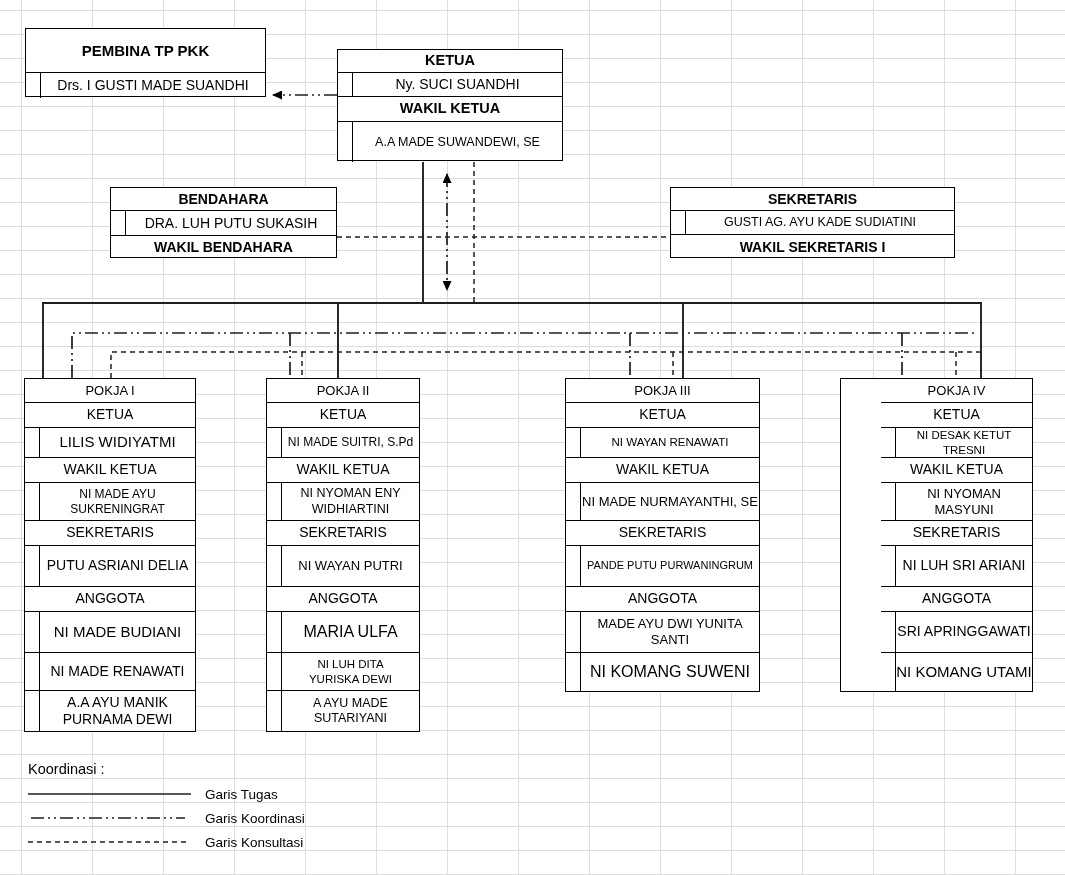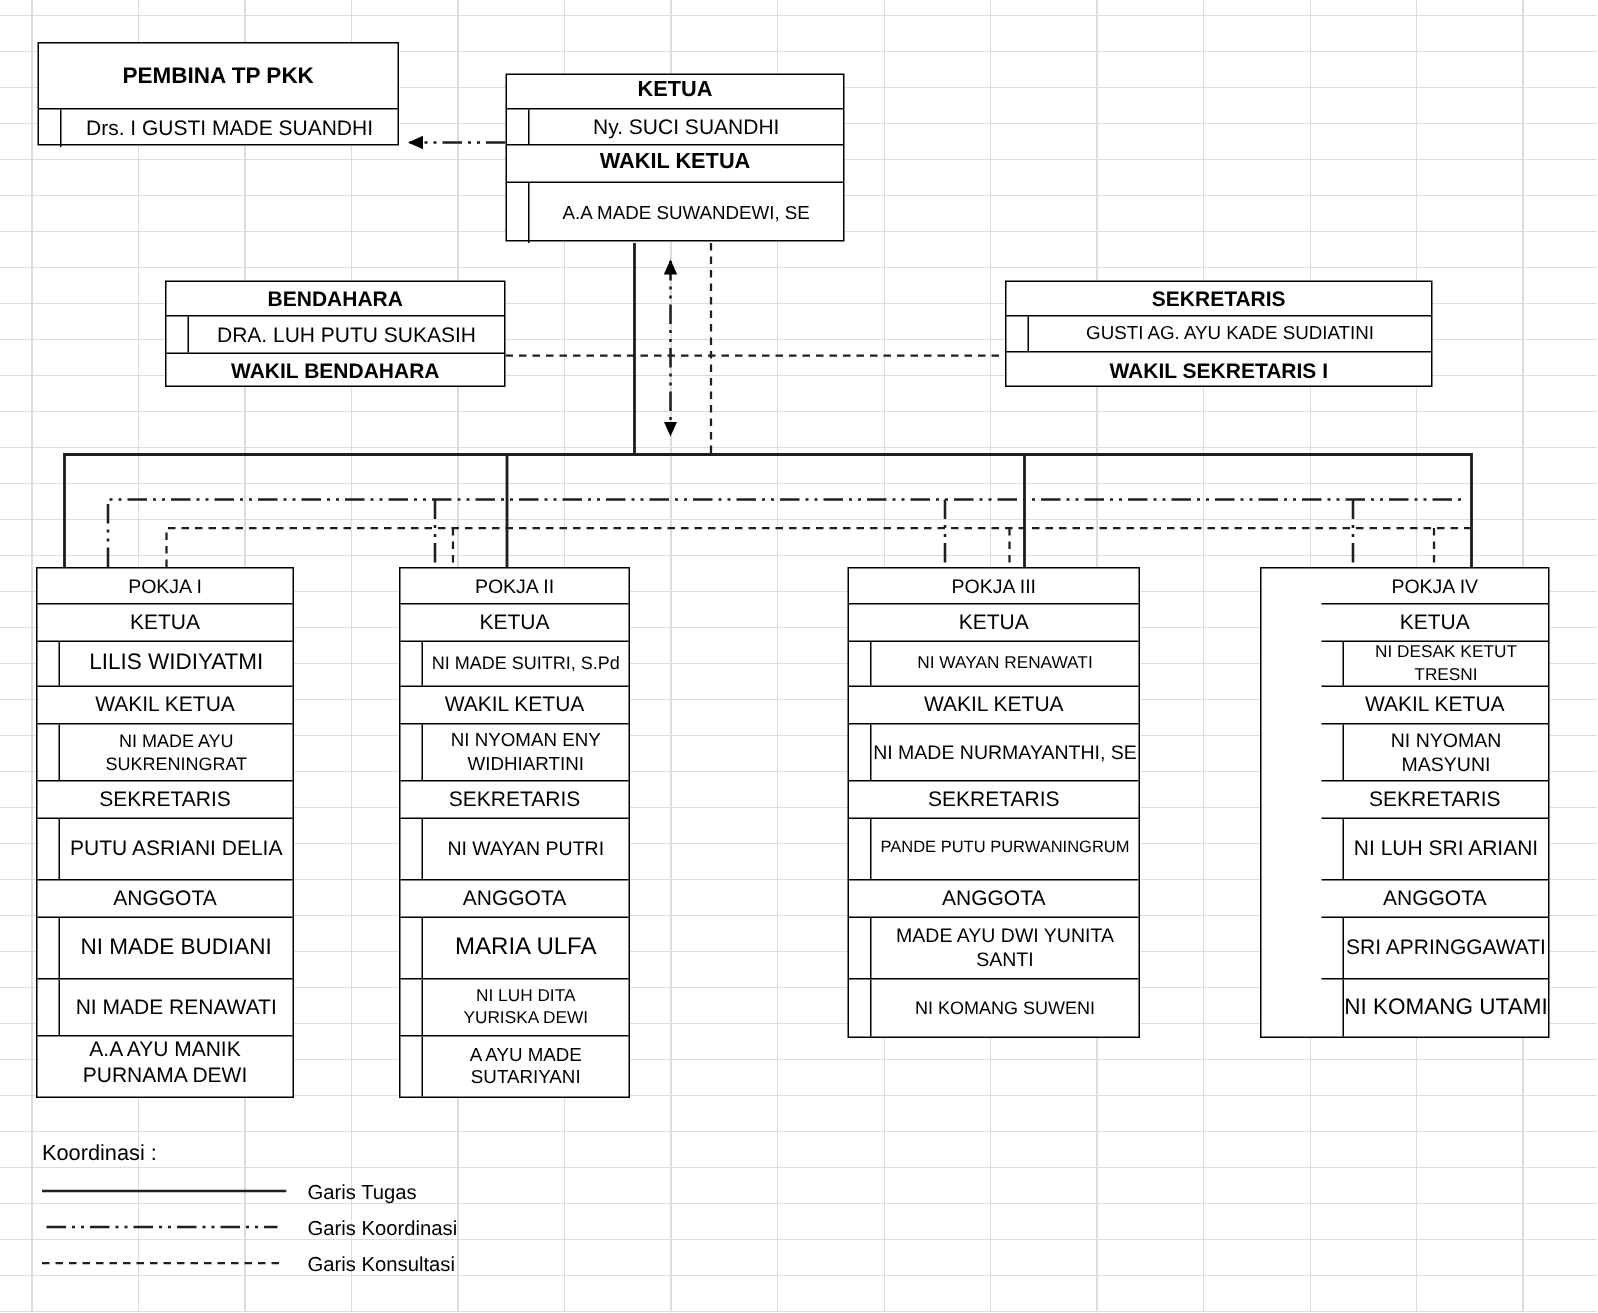--- a/index.html
+++ b/index.html
@@ -111,21 +111,21 @@
       <div class="prow" style="height: 25px; font-size: 14px;">KETUA</div>
       <div class="prow" style="height: 30px; font-size: 15px;"><div class="stub"></div><div class="ntext">LILIS WIDIYATMI</div></div>
       <div class="prow" style="height: 25px; font-size: 14px;">WAKIL KETUA</div>
       <div class="prow" style="height: 38px; font-size: 12px;"><div class="stub"></div><div class="ntext">NI MADE AYU
 SUKRENINGRAT</div></div>
       <div class="prow" style="height: 25px; font-size: 14px;">SEKRETARIS</div>
       <div class="prow" style="height: 41px; font-size: 14px;"><div class="stub"></div><div class="ntext">PUTU ASRIANI DELIA</div></div>
       <div class="prow" style="height: 25px; font-size: 14px;">ANGGOTA</div>
       <div class="prow" style="height: 41px; font-size: 15px;"><div class="stub"></div><div class="ntext">NI MADE BUDIANI</div></div>
       <div class="prow" style="height: 38px; font-size: 14px;"><div class="stub"></div><div class="ntext">NI MADE RENAWATI</div></div>
-      <div class="prow" style="height: 40px; font-size: 14px; flex-direction: column;"><div class="stub"></div><div class="ntext">A.A AYU MANIK
+      <div class="prow" style="height: 40px; font-size: 14px;"><div class="stub"></div><div class="ntext">A.A AYU MANIK
 PURNAMA DEWI</div></div>
     </div>
   <div class="pokja-col" style="left:266px;top:378px;width:154px;">
       <div class="prow title" style="height: 24px; font-size: 13px;">POKJA II</div>
       <div class="prow" style="height: 25px; font-size: 14px;">KETUA</div>
       <div class="prow" style="height: 30px; font-size: 12px;"><div class="stub"></div><div class="ntext">NI MADE SUITRI, S.Pd</div></div>
       <div class="prow" style="height: 25px; font-size: 14px;">WAKIL KETUA</div>
       <div class="prow" style="height: 38px; font-size: 12.5px;"><div class="stub"></div><div class="ntext">NI NYOMAN ENY
 WIDHIARTINI</div></div>
       <div class="prow" style="height: 25px; font-size: 14px;">SEKRETARIS</div>
@@ -140,21 +140,21 @@
       <div class="prow title" style="height: 24px; font-size: 13px;">POKJA III</div>
       <div class="prow" style="height: 25px; font-size: 14px;">KETUA</div>
       <div class="prow" style="height: 30px; font-size: 11.5px;"><div class="stub"></div><div class="ntext">NI WAYAN RENAWATI</div></div>
       <div class="prow" style="height: 25px; font-size: 14px;">WAKIL KETUA</div>
       <div class="prow" style="height: 38px; font-size: 13px;"><div class="stub"></div><div class="ntext">NI MADE NURMAYANTHI, SE</div></div>
       <div class="prow" style="height: 25px; font-size: 14px;">SEKRETARIS</div>
       <div class="prow" style="height: 41px; font-size: 11px;"><div class="stub"></div><div class="ntext">PANDE PUTU PURWANINGRUM</div></div>
       <div class="prow" style="height: 25px; font-size: 14px;">ANGGOTA</div>
       <div class="prow" style="height: 41px; font-size: 13px;"><div class="stub"></div><div class="ntext">MADE AYU DWI YUNITA
 SANTI</div></div>
-      <div class="prow" style="height: 38px; font-size: 12px;"><div class="stub"></div><div class="ntext">NI KOMANG SUWENI</div></div>
+      <div class="prow" style="height: 38px; font-size: 16px;"><div class="stub"></div><div class="ntext">NI KOMANG SUWENI</div></div>
     </div>
   <div class="pokja-col" style="left:840px;top:378px;width:193px;padding-left:40px;">
       <div class="prow title" style="height: 24px; font-size: 13px;">POKJA IV</div>
       <div class="prow" style="height: 25px; font-size: 14px;">KETUA</div>
       <div class="prow" style="height: 30px; font-size: 11.5px;"><div class="stub"></div><div class="ntext">NI DESAK KETUT TRESNI</div></div>
       <div class="prow" style="height: 25px; font-size: 14px;">WAKIL KETUA</div>
       <div class="prow" style="height: 38px; font-size: 13px;"><div class="stub"></div><div class="ntext">NI NYOMAN MASYUNI</div></div>
       <div class="prow" style="height: 25px; font-size: 14px;">SEKRETARIS</div>
       <div class="prow" style="height: 41px; font-size: 14px;"><div class="stub"></div><div class="ntext">NI LUH SRI ARIANI</div></div>
       <div class="prow" style="height: 25px; font-size: 14px;">ANGGOTA</div>

